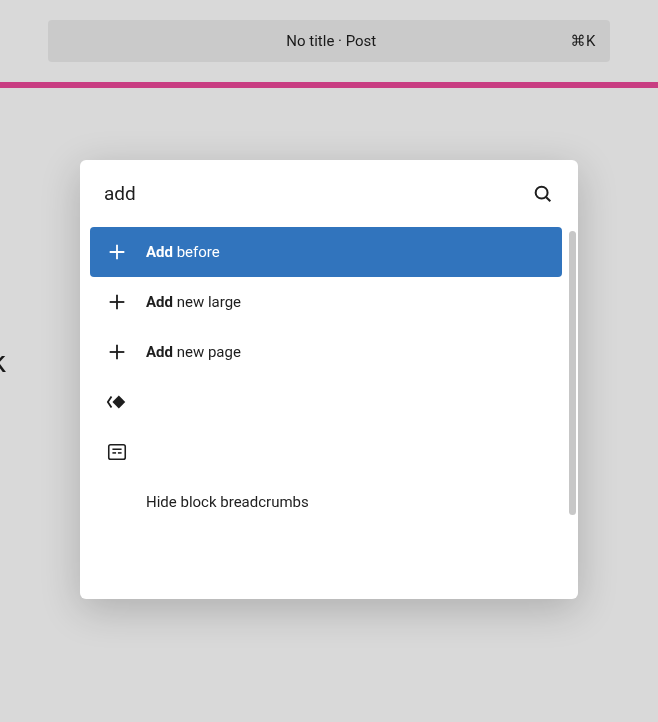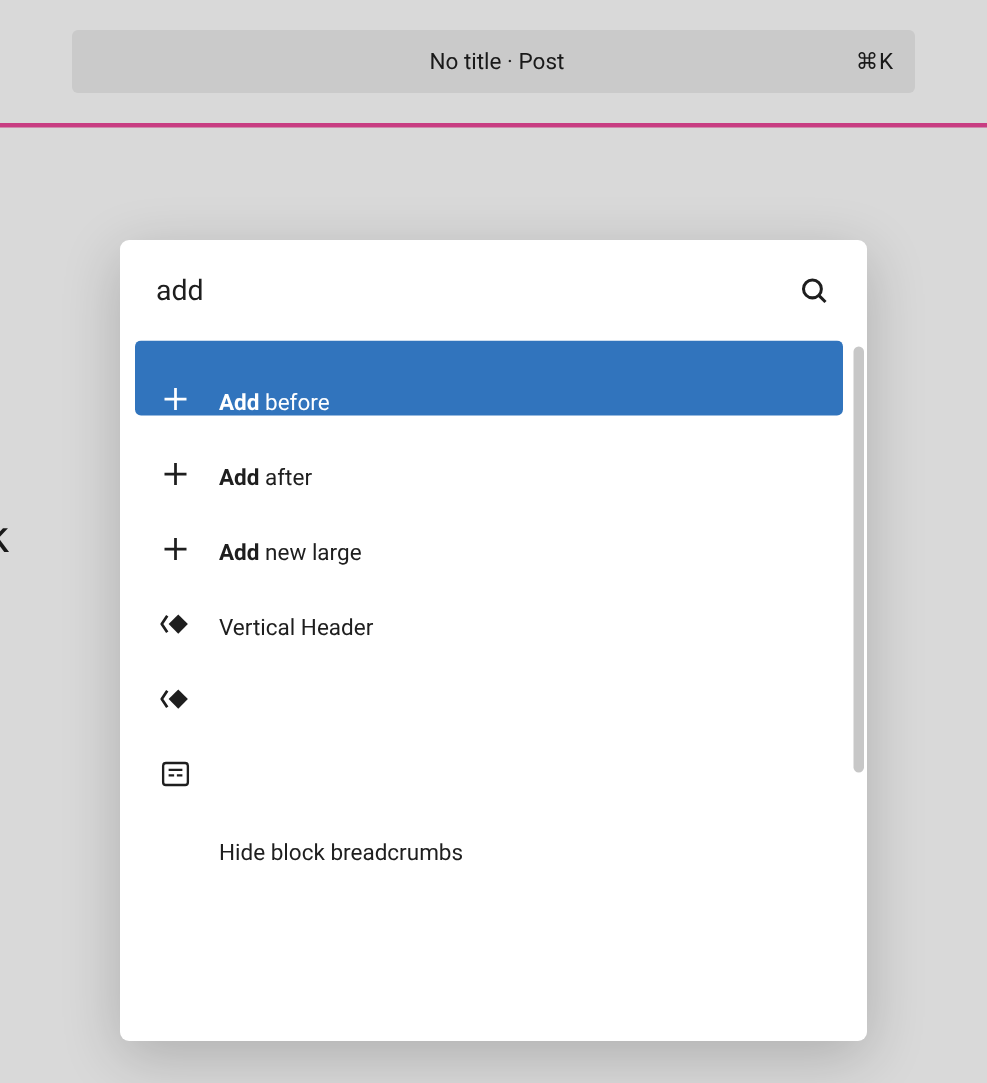--- a/index.html
+++ b/index.html
@@ -17,21 +17,21 @@
     }
     .overlay {
       position: absolute;
       inset: 0;
       background: rgba(0,0,0,0.15);
       z-index: 10;
     }
     .top-bar-wrap {
       width: 100%;
       padding: 20px 48px;
-      border-bottom: 3px solid #ec4899;
+      border-bottom: 6px solid #ec4899;
       background: #fff;
       position: relative;
       z-index: 5;
     }
     .top-bar {
       background: #eee;
       border-radius: 4px;
       height: 42px;
       display: flex;
       align-items: center;
@@ -59,21 +59,21 @@
       color: #1e1e1e;
       position: absolute;
       left: -42px;
       top: 256px;
     }
     .command-palette {
       position: absolute;
       top: 160px;
       left: 80px;
       width: 498px;
-      height: 534px;
+      height: 439px;
       background: #fff;
       border-radius: 6px;
       box-shadow: 0 10px 40px rgba(0,0,0,0.2);
       z-index: 20;
       display: flex;
       flex-direction: column;
       overflow: hidden;
     }
     .search-row {
       display: flex;
@@ -115,21 +115,21 @@
       position: absolute;
       right: 2px;
       top: 4px;
       width: 7px;
       height: 284px;
       background: #c7c7c7;
       border-radius: 4px;
     }
     .result-item {
       display: flex;
-      align-items: flex-end;
+      align-items: center;
       height: 50px;
       border-radius: 4px;
       padding: 0 16px;
       cursor: pointer;
       color: #1e1e1e;
       font-size: 15px;
       gap: 18px;
     }
     .result-item.selected {
       background: #3174bd;
@@ -199,39 +199,30 @@
           </span>
           <span class="result-label"><span class="bold">Add</span><span> before</span></span>
         </div>
         <div class="result-item">
           <span class="result-icon">
             <svg viewBox="0 0 24 24" fill="none" stroke="#1e1e1e" stroke-width="2">
               <line x1="12" y1="4" x2="12" y2="20"></line>
               <line x1="4" y1="12" x2="20" y2="12"></line>
             </svg>
           </span>
-          <span class="result-label"><span class="bold">Add</span><span> after</span></span>
+          <span class="result-label"><span class="bold">Add</span><span> new large</span></span>
         </div>
         <div class="result-item">
           <span class="result-icon">
             <svg viewBox="0 0 24 24" fill="none" stroke="#1e1e1e" stroke-width="2">
               <line x1="12" y1="4" x2="12" y2="20"></line>
               <line x1="4" y1="12" x2="20" y2="12"></line>
             </svg>
           </span>
-          <span class="result-label"><span class="bold">Add</span><span> new large</span></span>
-        </div>
-        <div class="result-item">
-          <span class="result-icon">
-            <svg viewBox="0 0 24 24" fill="none">
-              <polyline points="6,6 2,12 6,18" stroke="#1e1e1e" stroke-width="2" fill="none" stroke-linejoin="round"></polyline>
-              <polygon points="14,5 21,12 14,19 7,12" fill="#1e1e1e"></polygon>
-            </svg>
-          </span>
-          <span class="result-label"><span>Vertical Header</span></span>
+          <span class="result-label"><span class="bold">Add</span><span> new page</span></span>
         </div>
         <div class="result-item">
           <span class="result-icon">
             <svg viewBox="0 0 24 24" fill="none">
               <polyline points="6,6 2,12 6,18" stroke="#1e1e1e" stroke-width="2" fill="none" stroke-linejoin="round"></polyline>
               <polygon points="14,5 21,12 14,19 7,12" fill="#1e1e1e"></polygon>
             </svg>
           </span>
         </div>
         <div class="result-item">

